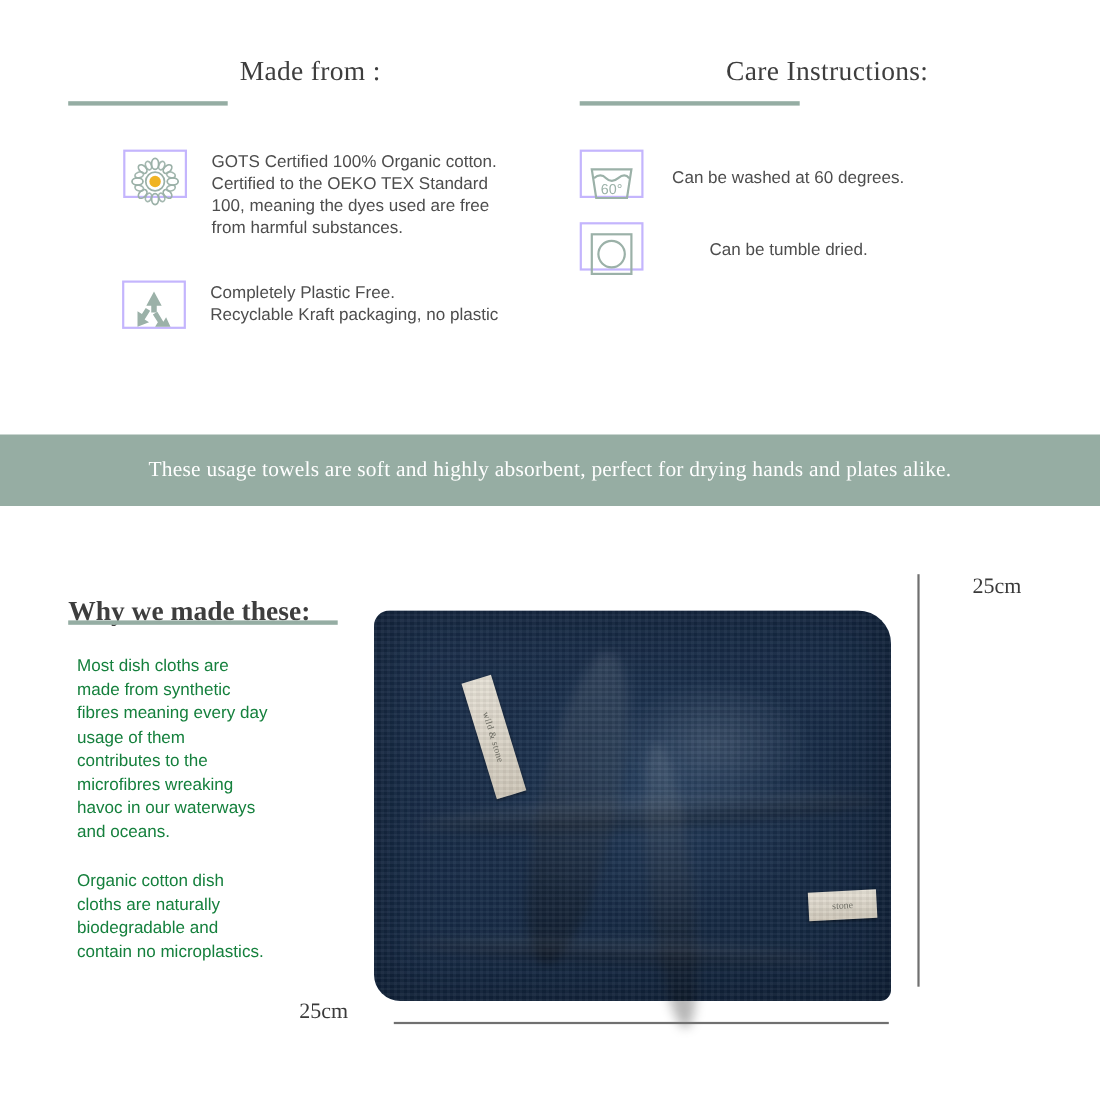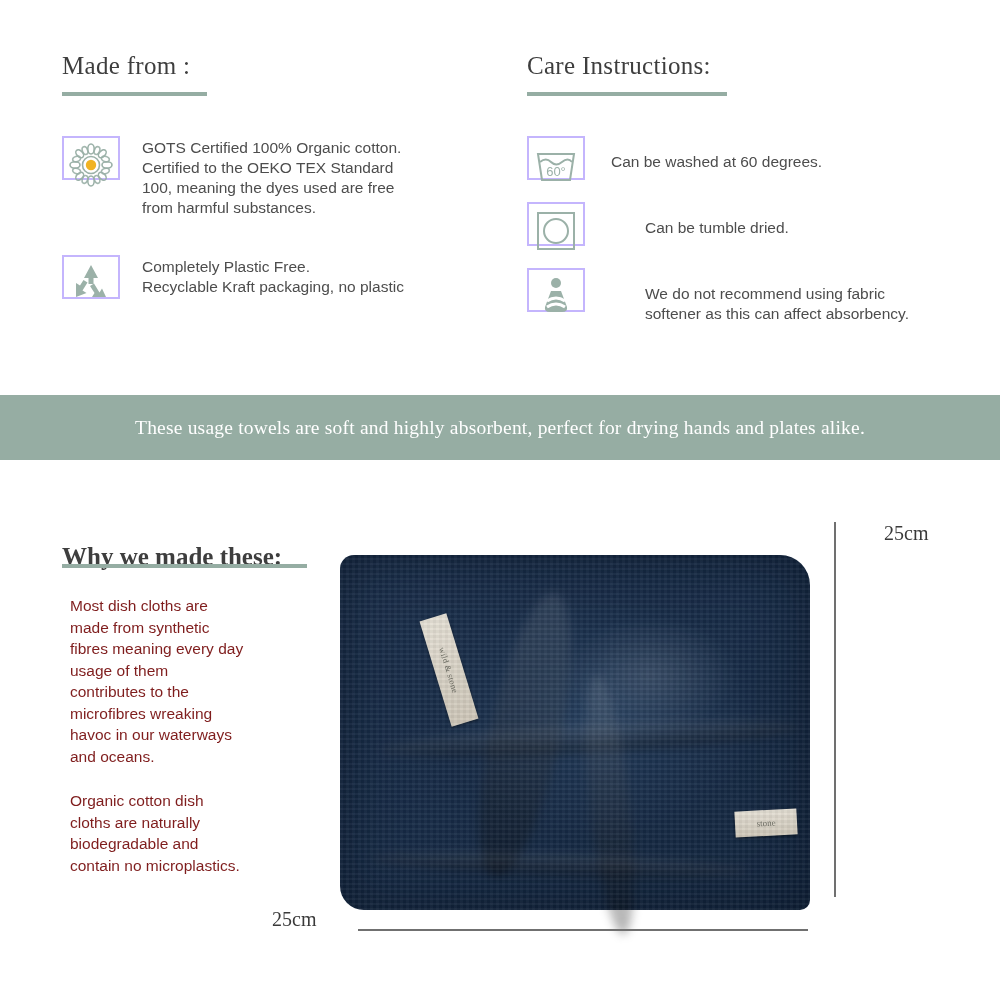--- a/index.html
+++ b/index.html
@@ -20,20 +20,21 @@
   .col-right { position: absolute; left: 527px; top: 52px; width: 450px; }
 
   .sec-title {
     font-family: "Liberation Serif", serif;
     font-size: 25px;
     color: #3e3e3e;
     letter-spacing: .3px;
     font-weight: 400;
     margin: 0;
     white-space: nowrap;
+    text-align: center;
   }
   .rule {
     height: 4px;
     background: #95ada3;
     margin-top: 12px;
   }
   .rule.w1 { width: 145px; }
   .rule.w2 { width: 200px; }
 
   .item {
@@ -49,21 +50,21 @@
   }
   .icon-box svg { position: absolute; left: 0; top: 0; }
   .item-text {
     font-size: 15.5px;
     line-height: 20px;
     color: #4d4d4d;
     padding-top: 2px;
     white-space: pre-line;
   }
 
-  #made-items .item { margin-top: 0; }
+  #made-items .item { margin-top: 0; justify-content: center; }
   #made-items .item + .item { margin-top: 37px; }
   #made-items { margin-top: 40px; }
 
   #care-items { margin-top: 40px; }
   #care-items .item + .item { margin-top: 22px; gap: 34px; }
   #care-items .item-text { padding-top: 16px; }
   #care-items .icon-box { margin-right: 26px; }
 
   
   .banner {
@@ -98,21 +99,21 @@
     left: 62px; top: 104px;
     width: 245px; height: 4px;
     background: #95ada3;
   }
   .why-p {
     position: absolute;
     left: 70px;
     width: 230px;
     font-size: 15.5px;
     line-height: 21.5px;
-    color: #7f1d1d;
+    color: #15803d;
     white-space: pre-line;
   }
   .why-p1 { top: 135px; }
   .why-p2 { top: 330px; }
 
   
   .photo {
     position: absolute;
     left: 330px; top: 40px;
     width: 490px; height: 400px;
@@ -299,34 +300,20 @@
         <div class="item">
           <div class="icon-box">
             <svg width="54" height="54" viewBox="0 0 54 54">
               <rect x="9" y="9" width="36" height="36" fill="none" stroke="#9bb1a8" stroke-width="2"></rect>
               <circle cx="27" cy="27" r="12" fill="none" stroke="#9bb1a8" stroke-width="2"></circle>
             </svg>
           </div>
           <div class="item-text">Can be tumble dried.</div>
         </div>
 
-        <div class="item">
-          <div class="icon-box">
-            <svg width="54" height="54" viewBox="0 0 54 54">
-              <g fill="#9bb1a8">
-                <circle cx="27" cy="13" r="5"></circle>
-                <path d="M22 21 h10 l6 16 q1 5 -5 5 h-12 q-6 0 -5 -5 Z"></path>
-              </g>
-              <path d="M18 31 q9 -6 18 0" fill="none" stroke="#ffffff" stroke-width="3"></path>
-              <path d="M18 37 q9 -6 18 0" fill="none" stroke="#ffffff" stroke-width="3"></path>
-            </svg>
-          </div>
-          <div class="item-text">We do not recommend using fabric
-softener as this can affect absorbency.</div>
-        </div>
 
       </div>
     </div>
   </div>
 
   <div class="banner">
     <div class="banner-text">These usage towels are soft and highly absorbent, perfect for drying hands and plates alike.</div>
   </div>
 
   <div class="bottom">

